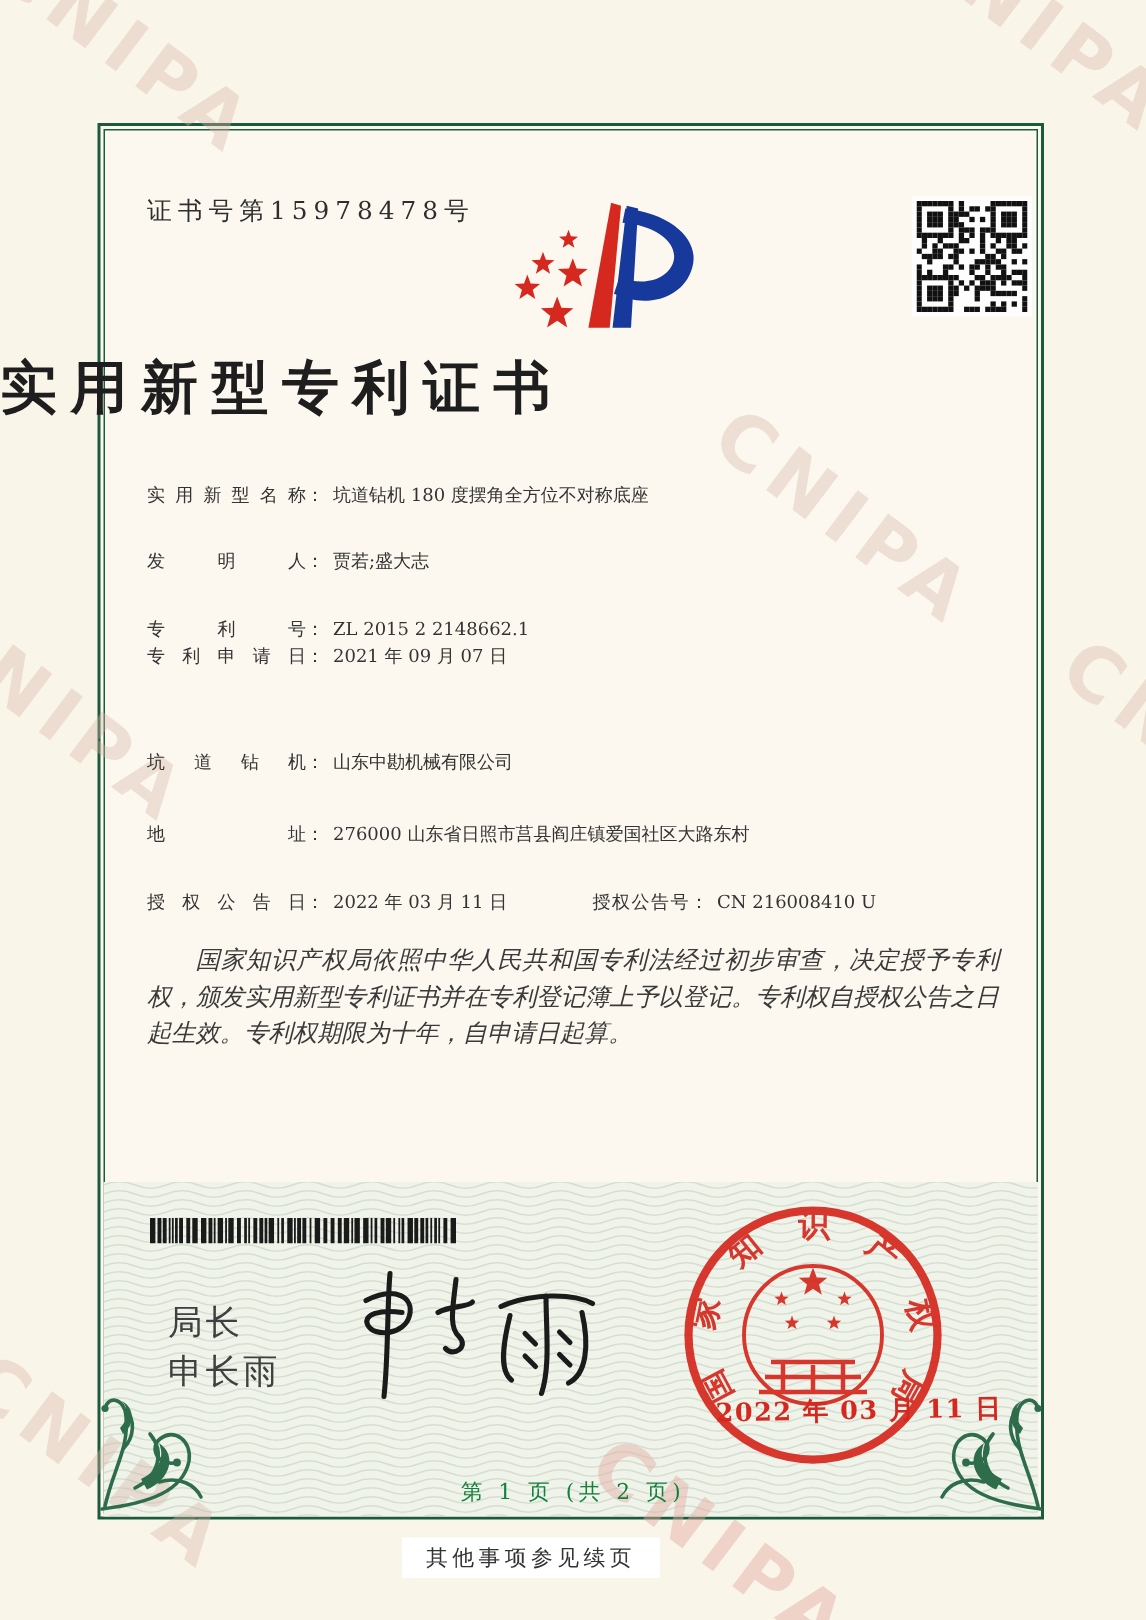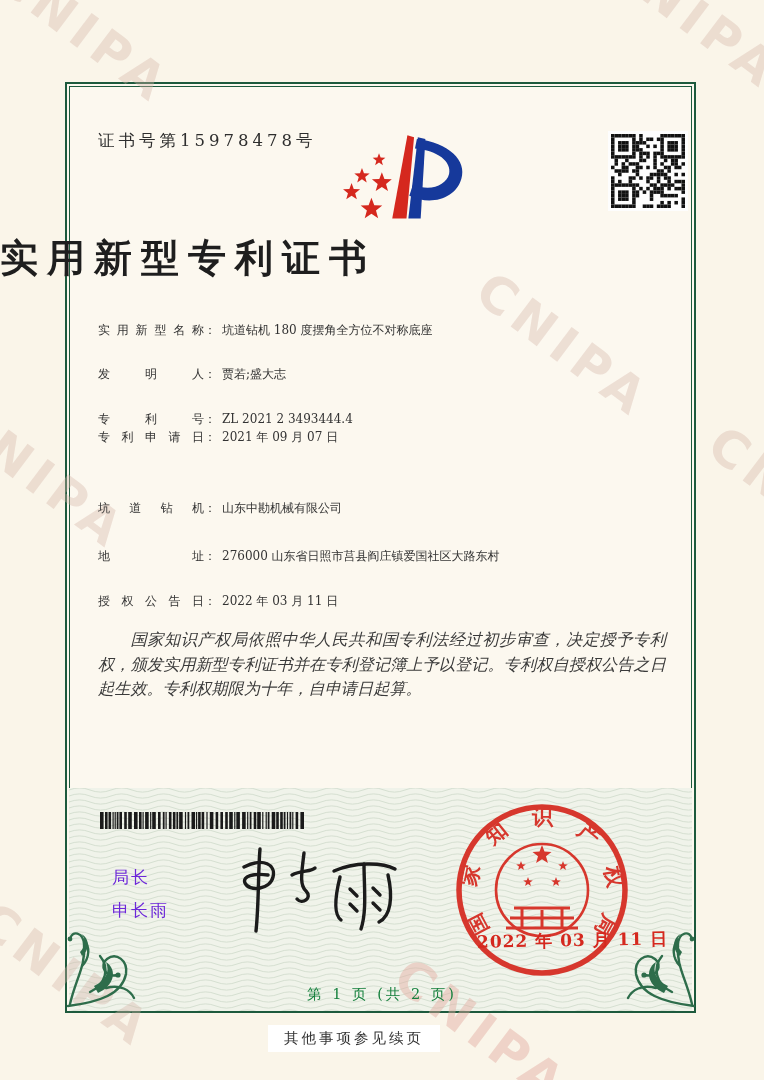--- a/index.html
+++ b/index.html
@@ -34,21 +34,21 @@
     font-size:38px;font-weight:bold;letter-spacing:9px;color:#1e1e1e;
   }
   .frow{position:absolute;left:98px;width:570px;font-size:12px;color:#333;white-space:nowrap;}
   .flabel{display:inline-block;width:106px;text-align:justify;text-align-last:justify;vertical-align:top;}
   .fcolon{margin-right:6px;}
   .grant2{position:absolute;left:297px;top:0;}
   .glabel2{letter-spacing:1px;}
   .paras{position:absolute;left:98px;top:628px;width:568px;font-size:16.2px;
     line-height:24.6px;text-align:justify;color:#3a3a3a;}
   .paras p{margin:0;text-indent:2em;font-style:italic;}
-  .officer{position:absolute;font-size:17px;letter-spacing:2px;color:#6d28d9;}
+  .officer{position:absolute;font-size:23px;letter-spacing:2px;color:#404040;}
   .sealdate{
     position:absolute;left:477px;top:929px;font-size:17px;font-weight:bold;
     color:#d5281e;letter-spacing:1px;white-space:nowrap;transform:rotate(-1deg);
   }
   .pageinfo{position:absolute;left:0;top:985px;width:100%;text-align:center;
     font-size:14.5px;letter-spacing:3px;color:#15803d;}
   .continuation{
     position:absolute;left:268px;top:1025px;background:#ffffff;
     padding:4px 16px;font-size:14.5px;letter-spacing:3px;color:#333;
   }
@@ -395,33 +395,34 @@
 
     <div class="title">实用新型专利证书</div>
 
     <div class="frow" style="top:322px;">
       <span class="flabel">实用新型名称</span><span class="fcolon">：</span><span>坑道钻机 180 度摆角全方位不对称底座</span>
     </div>
     <div class="frow" style="top:366px;">
       <span class="flabel">发明人</span><span class="fcolon">：</span><span>贾若;盛大志</span>
     </div>
     <div class="frow" style="top:411px;">
-      <span class="flabel">专利号</span><span class="fcolon">：</span><span>ZL 2021 2 3493444.4</span>
+      <span class="flabel">专利号</span><span class="fcolon">：</span><span>ZL 2015 2 2148662.1</span>
     </div>
     <div class="frow" style="top:429px;">
       <span class="flabel">专利申请日</span><span class="fcolon">：</span><span>2021 年 09 月 07 日</span>
     </div>
     <div class="frow" style="top:500px;">
       <span class="flabel">坑道钻机</span><span class="fcolon">：</span><span>山东中勘机械有限公司</span>
     </div>
     <div class="frow" style="top:548px;">
       <span class="flabel">地址</span><span class="fcolon">：</span><span>276000 山东省日照市莒县阎庄镇爱国社区大路东村</span>
     </div>
     <div class="frow" style="top:593px;">
       <span><span class="flabel">授权公告日</span><span class="fcolon">：</span><span>2022 年 03 月 11 日</span></span>
+      <span class="grant2"><span class="glabel2">授权公告号</span><span class="fcolon">：</span><span>CN 216008410 U</span></span>
     </div>
 
     <div class="paras">
       <p>国家知识产权局依照中华人民共和国专利法经过初步审查，决定授予专利权，颁发实用新型专利证书并在专利登记簿上予以登记。专利权自授权公告之日起生效。专利权期限为十年，自申请日起算。</p>
     </div>
 
     <svg id="barcode" class="abs" style="left:100px;top:812px;" width="206" height="17" viewBox="0 0 206 17">
         <g fill="#1a1a1a">
           <rect x="0.0" y="0" width="3.6" height="17"></rect>
           <rect x="5.0" y="0" width="2.6" height="17"></rect>

